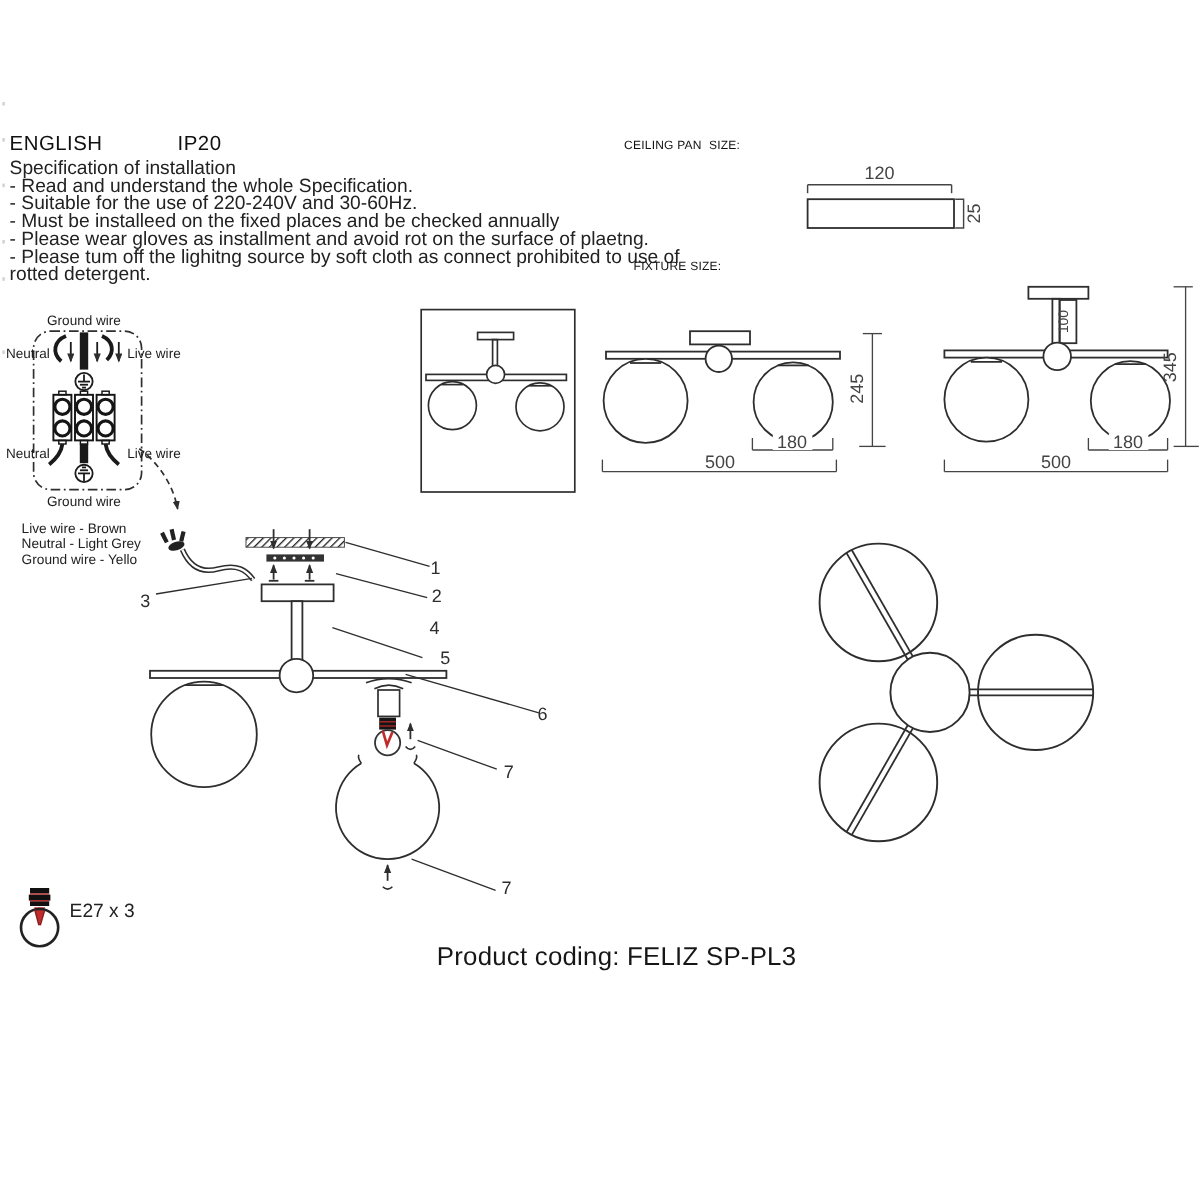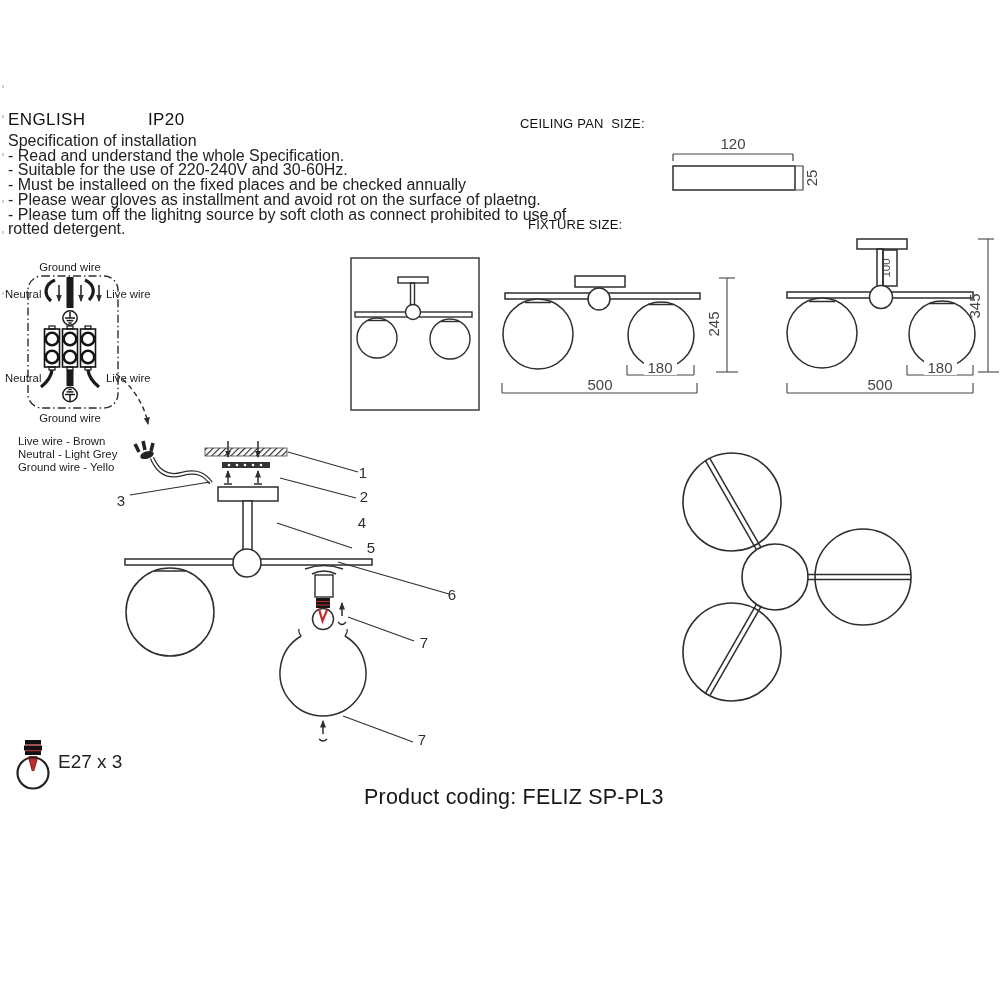--- a/index.html
+++ b/index.html
@@ -1,24 +1,24 @@
 <!DOCTYPE html>
 <html><head>
 <meta charset="utf-8">
 <style>
   html,body{margin:0;padding:0;background:#fff;}
   #canvas{position:relative;width:1000px;height:875px;background:#ffffff;
           font-family:"Liberation Sans",sans-serif;color:#1c1c1c;overflow:hidden;}
   .abs{position:absolute;}
   .t-header{font-size:17px;letter-spacing:.4px;color:#111;}
   .spec{font-size:16px;line-height:14.7px;color:#222;}
-  .sec-label{font-size:13px;letter-spacing:.2px;color:#111;white-space:pre;}
+  .sec-label{font-size:10px;letter-spacing:.2px;color:#111;white-space:pre;}
   .legend{font-size:11.4px;line-height:12.9px;color:#222;}
   .product{font-size:21.5px;color:#161616;letter-spacing:.2px;margin-top:40px;}
-  .e27{font-size:19px;color:#222;}
+  .e27{font-size:16px;color:#222;}
   svg{position:absolute;overflow:visible;}
   svg text{font-family:"Liberation Sans",sans-serif;}
   .dim{font-size:15px;fill:#444;}
   .dimS{font-size:11.5px;fill:#444;}
   .co{font-size:15px;fill:#2e2e2e;}
   .wl{font-size:11.3px;fill:#1c1c1c;}
   .speck{position:absolute;width:2px;height:3px;background:#9a9a9a;opacity:.45;}
 </style>
 </head>
 <body>

